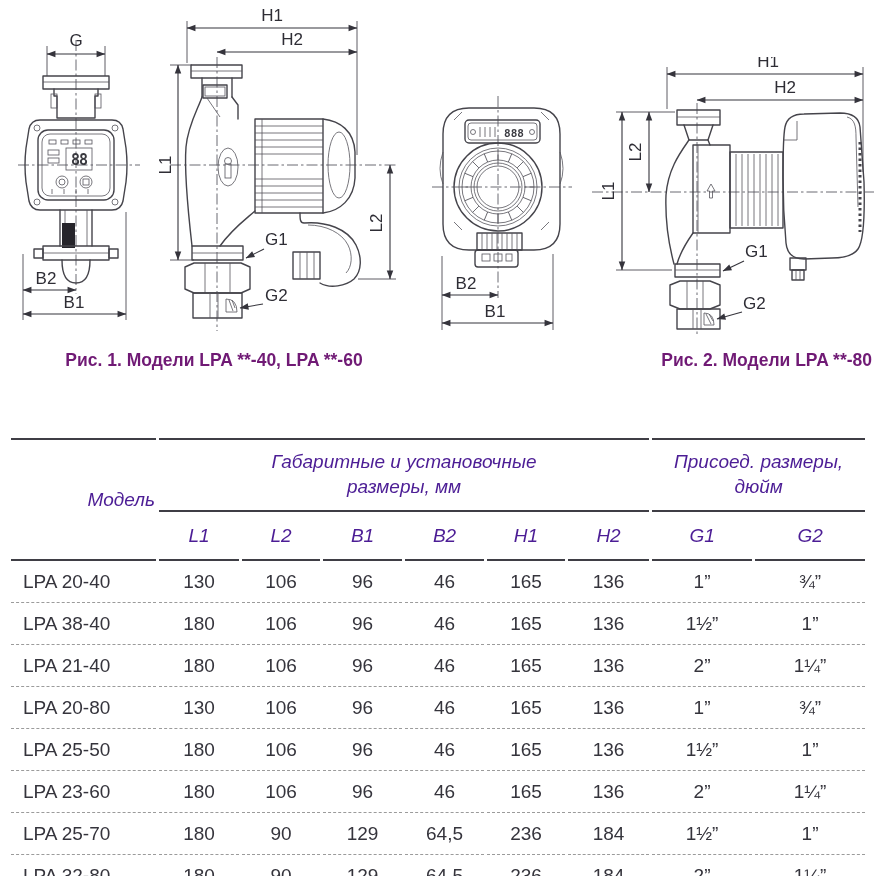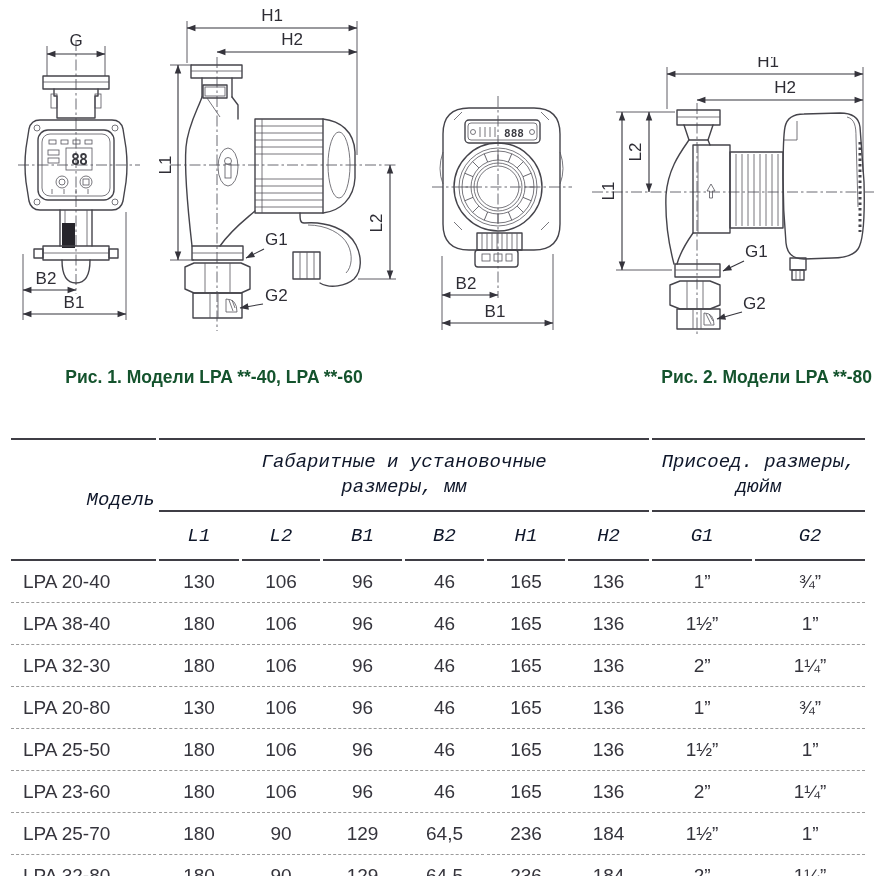--- a/index.html
+++ b/index.html
@@ -1,35 +1,35 @@
 <!DOCTYPE html>
 <html><head>
 <meta charset="utf-8">
 <style>
   html,body{margin:0;padding:0;background:#fff;}
   body{width:876px;height:876px;font-family:"Liberation Sans",sans-serif;color:#2e2d35;overflow:hidden;}
 
   .figures{position:relative;width:876px;height:438px;}
   .figures svg{position:absolute;}
-  .caption{position:absolute;top:367px;font-size:17.5px;font-weight:bold;color:#14532d;text-align:center;}
+  .caption{position:absolute;top:350px;font-size:17.5px;font-weight:bold;color:#701a75;text-align:center;}
   #cap1{left:0;width:428px;}
   #cap2{left:436px;width:436px;text-align:right;}
 
   
   .ol{fill:none;stroke:#45444b;stroke-width:1.4;stroke-linejoin:round;stroke-linecap:round;}
   .tl{fill:none;stroke:#55545c;stroke-width:0.8;}
   .dl{fill:none;stroke:#35343c;stroke-width:1.1;}
   .ext{fill:none;stroke:#35343c;stroke-width:0.8;}
   .cl{fill:none;stroke:#5a5962;stroke-width:0.9;stroke-dasharray:11 3 2.5 3;}
   .dt{font-family:"Liberation Sans",sans-serif;font-size:17px;fill:#2e2d35;}
   .seg{font-family:"DejaVu Sans Mono",monospace;font-weight:bold;fill:#3a3a40;}
 
   
   table.dim{width:860px;margin:0 8px;border-collapse:separate;border-spacing:3px 0;table-layout:fixed;}
-  table.dim th{font-weight:normal;font-style:italic;font-size:19px;color:#0f172a;font-family:Liberation Mono, monospace;}
+  table.dim th{font-weight:normal;font-style:italic;font-size:19px;color:#4c1d95;}
   th.model{text-align:right;padding-left:10px;vertical-align:middle;border-top:2px solid #3f3e45;border-bottom:2px solid #3f3e45;}
   th.grp{height:68px;vertical-align:middle;text-align:center;border-top:2px solid #3f3e45;border-bottom:2px solid #3f3e45;}
   th.grp span{white-space:pre-line;line-height:1.3;}
   th.sub{height:45px;text-align:center;vertical-align:middle;border-bottom:2px solid #3f3e45;}
   td{height:39px;font-size:19px;color:#35343c;text-align:center;vertical-align:middle;border-bottom:1.5px dashed #9b9b9b;}
   td.m{text-align:left;padding-left:12px;margin-top:8px;}
 </style>
 </head>
 <body>
 
@@ -390,21 +390,21 @@
       <td>180</td>
       <td>106</td>
       <td>96</td>
       <td>46</td>
       <td>165</td>
       <td>136</td>
       <td>1½”</td>
       <td>1”</td>
     </tr>
     <tr>
-      <td class="m">LPA 32-30</td>
+      <td class="m">LPA 21-40</td>
       <td>180</td>
       <td>106</td>
       <td>96</td>
       <td>46</td>
       <td>165</td>
       <td>136</td>
       <td>2”</td>
       <td>1¼”</td>
     </tr>
     <tr>

